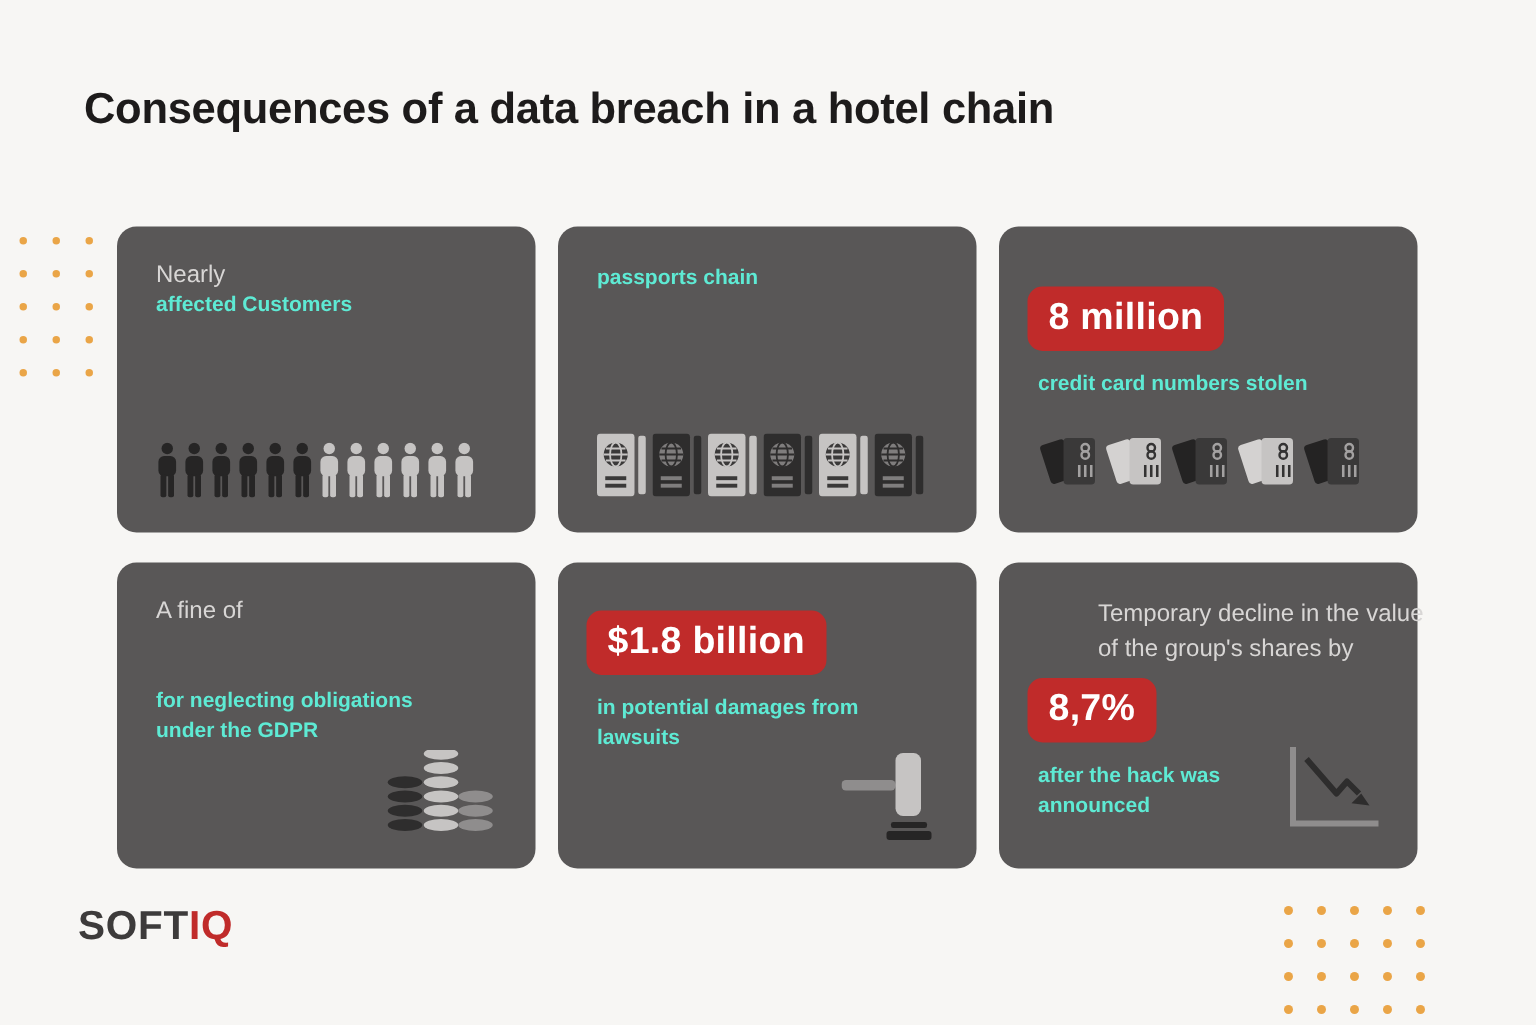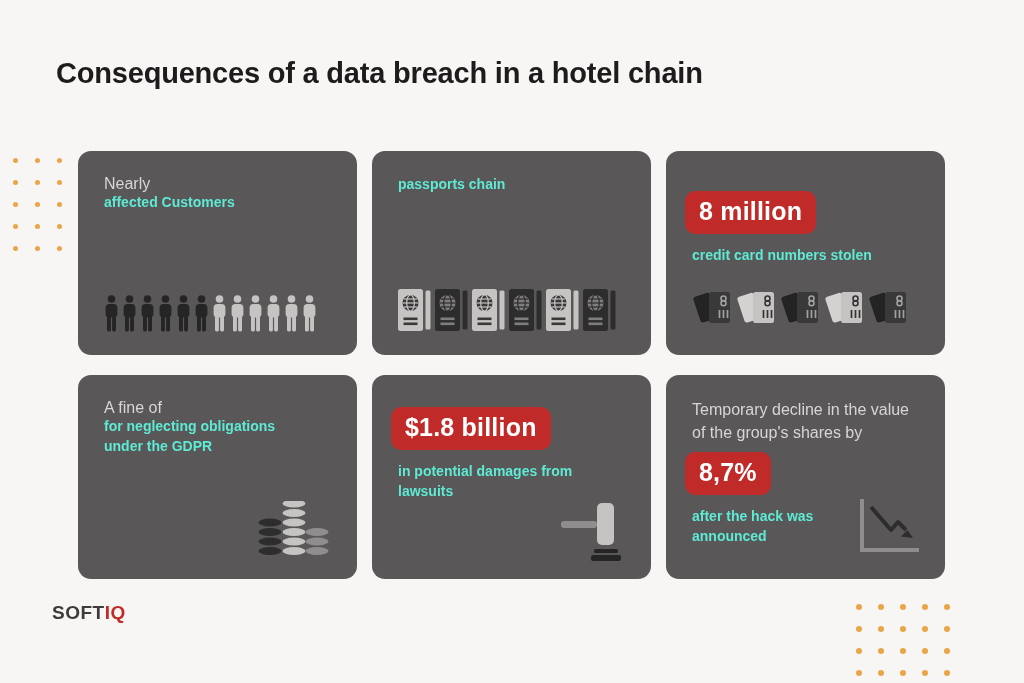--- a/index.html
+++ b/index.html
@@ -21,41 +21,41 @@
   .grid{
     position:absolute;left:78px;top:151px;
     display:grid;grid-template-columns:repeat(3,279px);grid-template-rows:repeat(2,204px);
     column-gap:15px;row-gap:20px;
   }
   .card{
     position:relative;background:#595757;border-radius:13px;
     padding:24px 26px;box-sizing:border-box;color:#fff;
   }
   .intro{font-size:16px;color:#d8d6d5;font-weight:400;}
-  .intro.multiline{line-height:1.42;width:220px;margin-bottom:6px;}
+  .intro.multiline{line-height:1.42;width:220px;margin-bottom:6px;margin-left:40px;}
   .badge-row{margin:8px 0 12px -7px;}
   .badge-row.first{margin-top:16px;}
   .badge{
     display:inline-block;background:#c02b2a;color:#ffffff;
     font-size:25px;font-weight:800;letter-spacing:0.2px;
     padding:6px 14px 8px;border-radius:10px;
   }
   .caption{font-size:14px;font-weight:700;line-height:1.4;color:#5eead4;}
-  .caption.w200{width:205px;}
+  .caption.w200{width:205px;margin-top:40px;}
   .caption.w185{width:185px;}
   .caption.w165{width:165px;}
   .icon-row{position:absolute;left:26px;bottom:22px;display:flex;align-items:flex-end;gap:3px;}
   .icon-row.passports{gap:4px;bottom:24px;}
   .icon-row.cards{gap:4px;bottom:28px;}
   .icon-corner{position:absolute;}
   .coins-pos{right:26px;bottom:16px;}
   .gavel-pos{right:28px;bottom:14px;}
   .chart-pos{right:24px;bottom:20px;}
   
-  .logo{position:absolute;left:52px;top:602px;font-size:19px;font-weight:800;letter-spacing:0.5px;}
+  .logo{position:absolute;left:52px;top:602px;font-size:27px;font-weight:800;letter-spacing:0.5px;}
   .logo .p1{color:#3d3b3b;}
   .logo .p2{color:#c02b2a;}
 </style>
 </head>
 <body>
 
 <div class="page-title">Consequences of a data breach in a hotel chain</div>
 
 <div class="dots dots-left">
     <span class="dot"></span>

